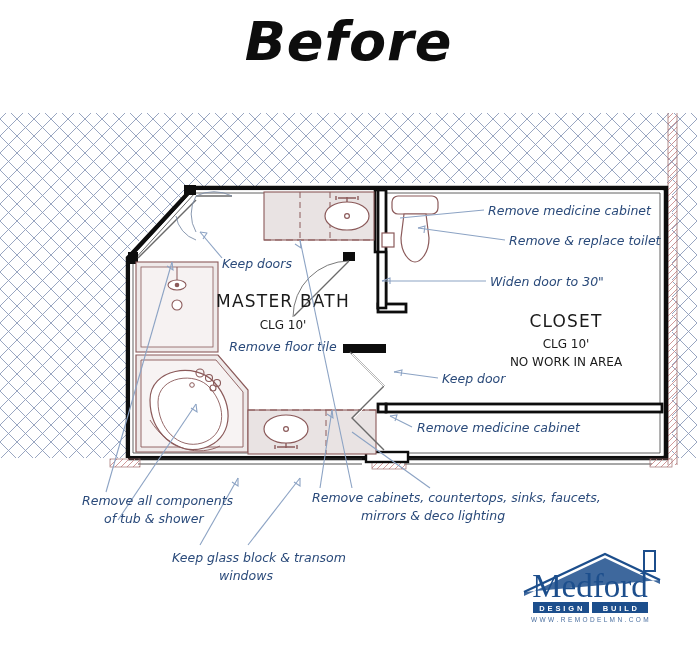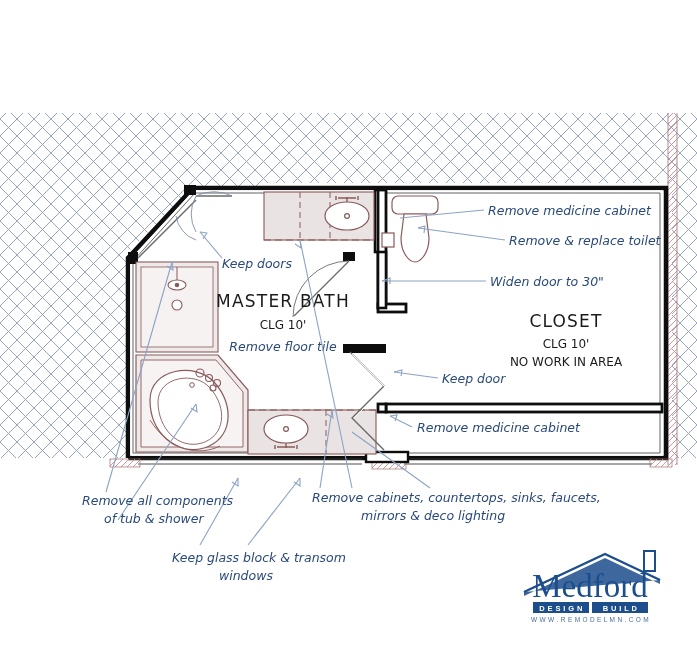--- a/index.html
+++ b/index.html
@@ -9,20 +9,21 @@
   svg{display:block;}
   .ttl{position:absolute;left:0;top:10px;width:697px;text-align:center;
        font-family:"DejaVu Sans", sans-serif;font-size:54px;font-weight:bold;
        font-style:italic;color:#0d0d0d;letter-spacing:1px;}
 </style>
 </head>
 <body>
 
 <div id="stage">
 
+  <div class="ttl">Before</div>
 
   <svg width="697" height="649" viewBox="0 0 697 649">
     <defs>
 
       <pattern id="xhatch" width="17" height="17" patternUnits="userSpaceOnUse">
         <path d="M0,17 L17,0 M-4,4 L4,-4 M13,21 L21,13" stroke="#8d9cba" stroke-width="0.9" fill="none"></path>
         <path d="M0,0 L17,17 M-4,13 L4,21 M13,-4 L21,4" stroke="#8d9cba" stroke-width="0.9" fill="none"></path>
       </pattern>
 
       <pattern id="phatch" width="6" height="6" patternUnits="userSpaceOnUse">

